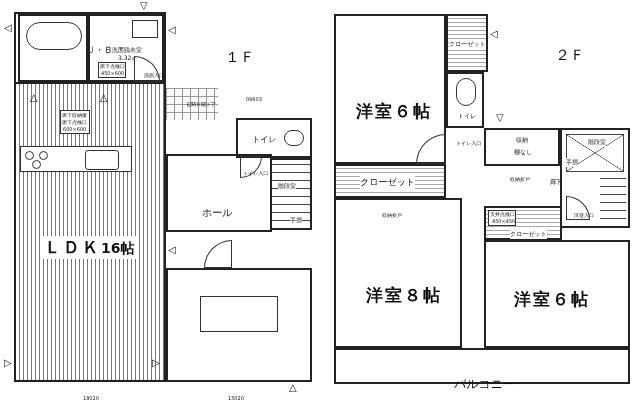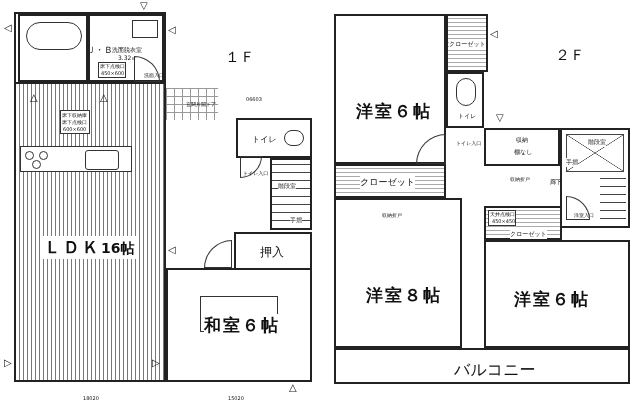--- a/index.html
+++ b/index.html
@@ -73,29 +73,28 @@
     <div class="fixture" style="left:46px;top:10px;width:20px;height:16px;border-radius:8px;"></div>
   </div>
   <div class="door" style="left:240px;top:156px;width:22px;height:22px;border-radius:0 0 100% 0;"></div>
   <div class="label tiny" style="left:243px;top:170px;">トイレ入口</div>
 
   <div class="room stair" style="left:270px;top:158px;width:42px;height:72px;">
     <div class="label tiny" style="left:6px;top:22px;background:#fff;font-size:6px;">階段室</div>
     <div class="label tiny" style="left:18px;top:56px;background:#fff;font-size:6px;">手摺</div>
   </div>
 
+  <div class="room" style="left:166px;top:154px;width:106px;height:78px;">
+    <div class="label small" style="left:34px;top:50px;font-size:10px;">ホール</div>
+  </div>
 
-  <div class="room" style="left:234px;top:232px;width:78px;height:38px;">
-    <div class="label" style="left:24px;top:10px;font-size:12px;">押入</div>
-  </div>
   <div class="door" style="left:204px;top:240px;width:28px;height:28px;border-radius:100% 0 0 0;"></div>
 
   <div class="room" style="left:166px;top:268px;width:146px;height:114px;">
     <div class="thin" style="left:32px;top:26px;width:78px;height:36px;background:#fff;"></div>
-    <div class="label xl" style="left:36px;top:44px;background:#fff;">和室６帖</div>
   </div>
 
   <div class="label tiny" style="left:83px;top:395px;">18020</div>
   <div class="label tiny" style="left:228px;top:395px;">15020</div>
 
   <div class="abs" style="left:140px;top:0px;font-size:10px;">▽</div>
   <div class="abs" style="left:4px;top:22px;font-size:10px;">◁</div>
   <div class="abs" style="left:168px;top:24px;font-size:10px;">◁</div>
   <div class="abs" style="left:30px;top:92px;font-size:10px;">△</div>
   <div class="abs" style="left:100px;top:92px;font-size:10px;">△</div>
@@ -156,18 +155,18 @@
 
   <div class="room" style="left:14px;top:198px;width:128px;height:150px;">
     <div class="label xl" style="left:30px;top:84px;">洋室８帖</div>
   </div>
 
   <div class="room" style="left:164px;top:240px;width:146px;height:108px;">
     <div class="label xl" style="left:28px;top:46px;">洋室６帖</div>
   </div>
 
   <div class="room" style="left:14px;top:348px;width:296px;height:36px;">
-    <div class="label" style="left:118px;top:10px;font-size:16px;">バルコニー</div>
+    <div class="label" style="left:118px;top:26px;font-size:12px;">バルコニー</div>
   </div>
 
   <div class="abs" style="left:170px;top:28px;font-size:10px;">◁</div>
   <div class="abs" style="left:176px;top:112px;font-size:10px;">▽</div>
 </div>
 
 </body></html>

